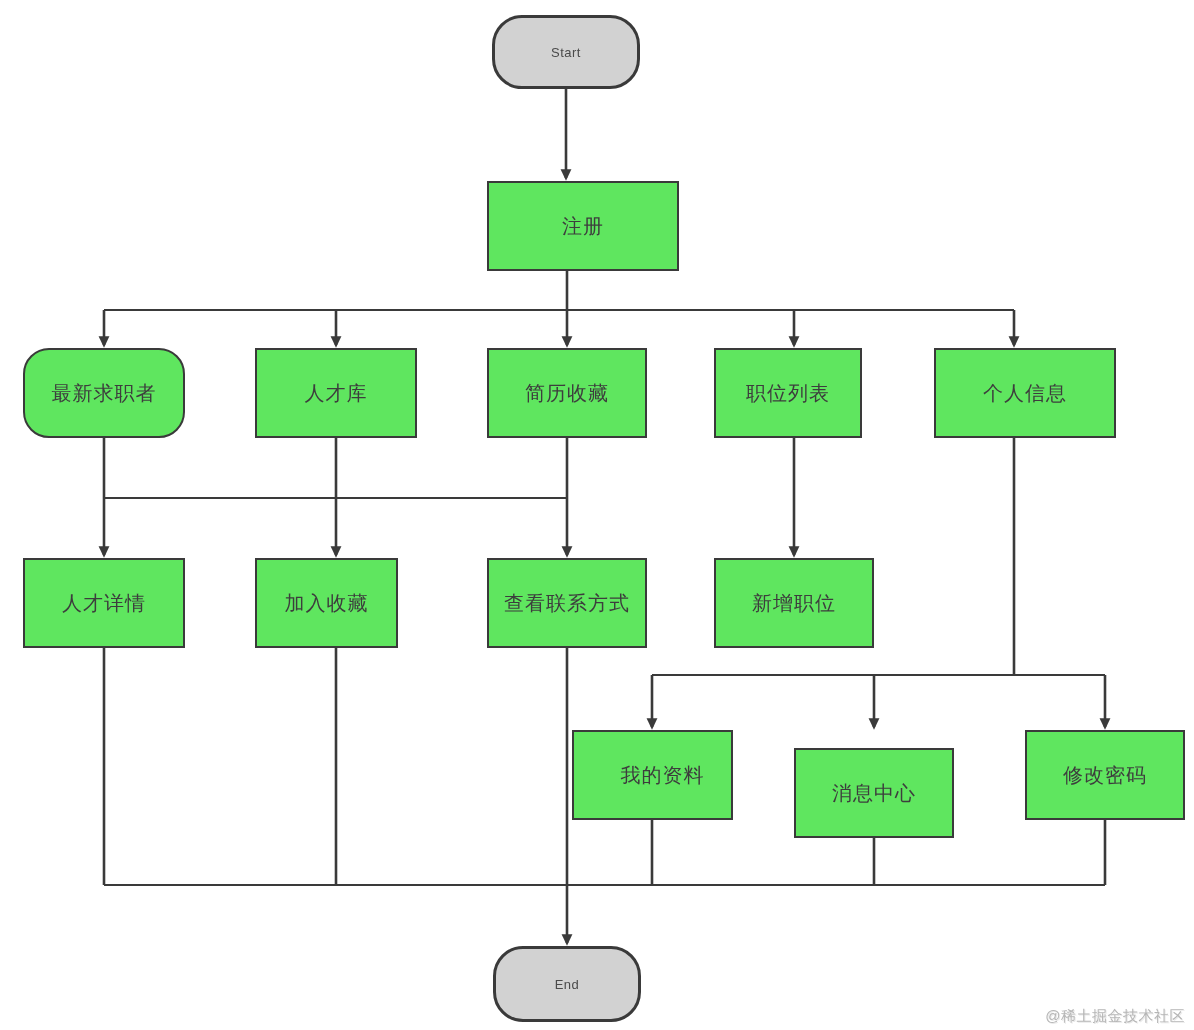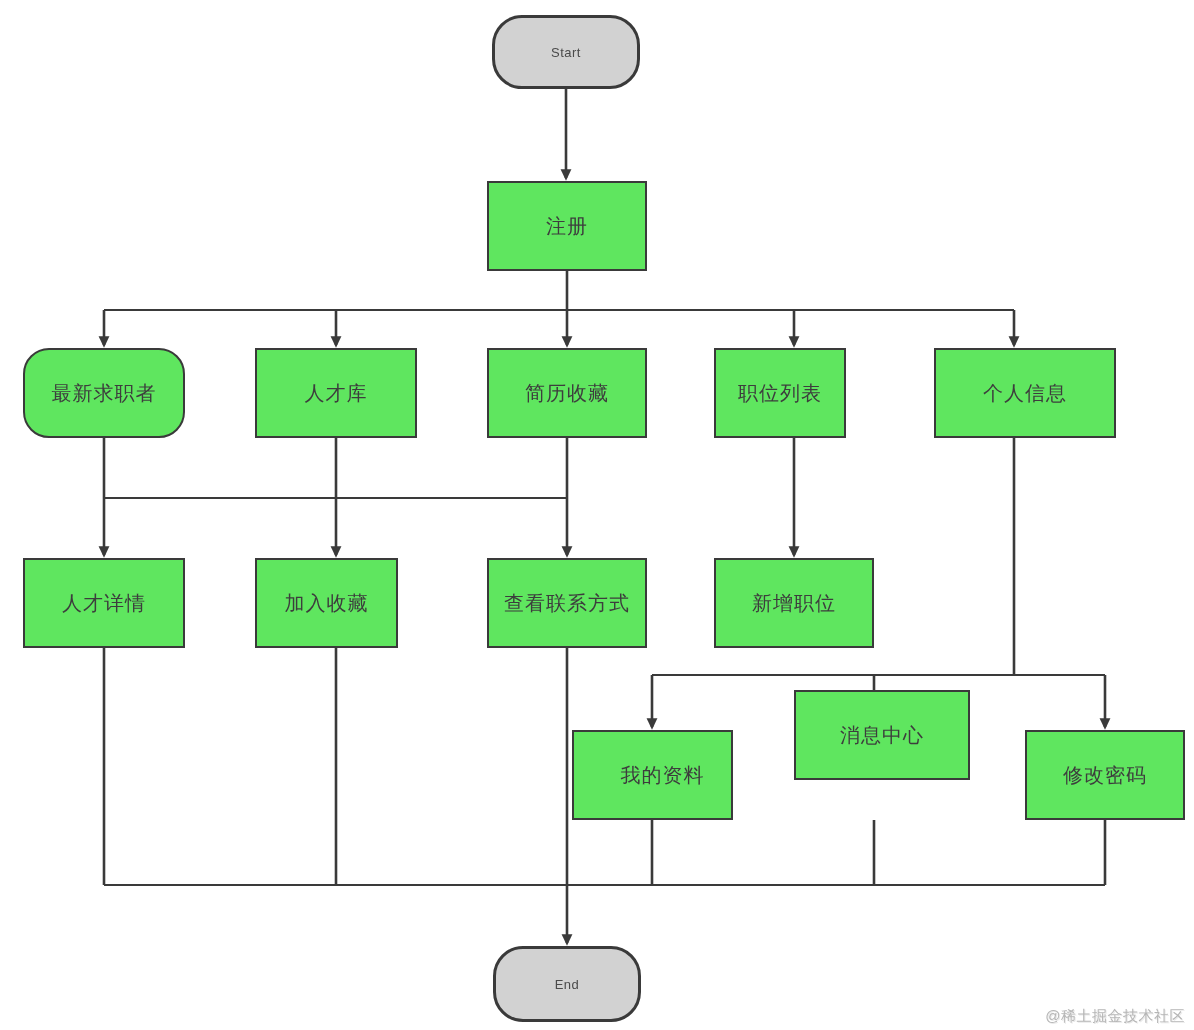--- a/index.html
+++ b/index.html
@@ -106,34 +106,34 @@
     <path class="bus" d="M104,885 H1105"></path>
   </svg>
 
   <div class="node terminator" style="left:492px;top:15px;width:148px;height:74px;">
     <span class="node-label">Start</span>
   </div>
   <div class="node terminator" style="left:493px;top:946px;width:148px;height:76px;">
     <span class="node-label">End</span>
   </div>
 
-  <div class="node process" style="left:487px;top:181px;width:160px;height:90px;">
+  <div class="node process" style="left:487px;top:181px;width:192px;height:90px;">
     <span class="node-label">注册</span>
   </div>
 
   <div class="node process" style="left:23px;top:348px;width:162px;height:90px;border-radius:26px;">
     <span class="node-label">最新求职者</span>
   </div>
   <div class="node process" style="left:255px;top:348px;width:162px;height:90px;">
     <span class="node-label">人才库</span>
   </div>
   <div class="node process" style="left:487px;top:348px;width:160px;height:90px;">
     <span class="node-label">简历收藏</span>
   </div>
-  <div class="node process" style="left:714px;top:348px;width:132px;height:90px;justify-content:center;">
+  <div class="node process" style="left:714px;top:348px;width:148px;height:90px;justify-content:center;">
     <span class="node-label">职位列表</span>
   </div>
   <div class="node process" style="left:934px;top:348px;width:182px;height:90px;">
     <span class="node-label">个人信息</span>
   </div>
 
   <div class="node process" style="left:23px;top:558px;width:162px;height:90px;">
     <span class="node-label">人才详情</span>
   </div>
   <div class="node process" style="left:255px;top:558px;width:143px;height:90px;">
@@ -142,21 +142,21 @@
   <div class="node process" style="left:487px;top:558px;width:160px;height:90px;">
     <span class="node-label">查看联系方式</span>
   </div>
   <div class="node process" style="left:714px;top:558px;width:160px;height:90px;">
     <span class="node-label">新增职位</span>
   </div>
 
   <div class="node process" style="left:572px;top:730px;width:161px;height:90px;padding-left:20px;">
     <span class="node-label">我的资料</span>
   </div>
-  <div class="node process" style="left:794px;top:690px;width:176px;height:90px;">
+  <div class="node process" style="left:794px;top:748px;width:160px;height:90px;">
     <span class="node-label">消息中心</span>
   </div>
   <div class="node process" style="left:1025px;top:730px;width:160px;height:90px;">
     <span class="node-label">修改密码</span>
   </div>
 
   <div class="watermark">@稀土掘金技术社区</div>
 </div>
 
 </body></html>

